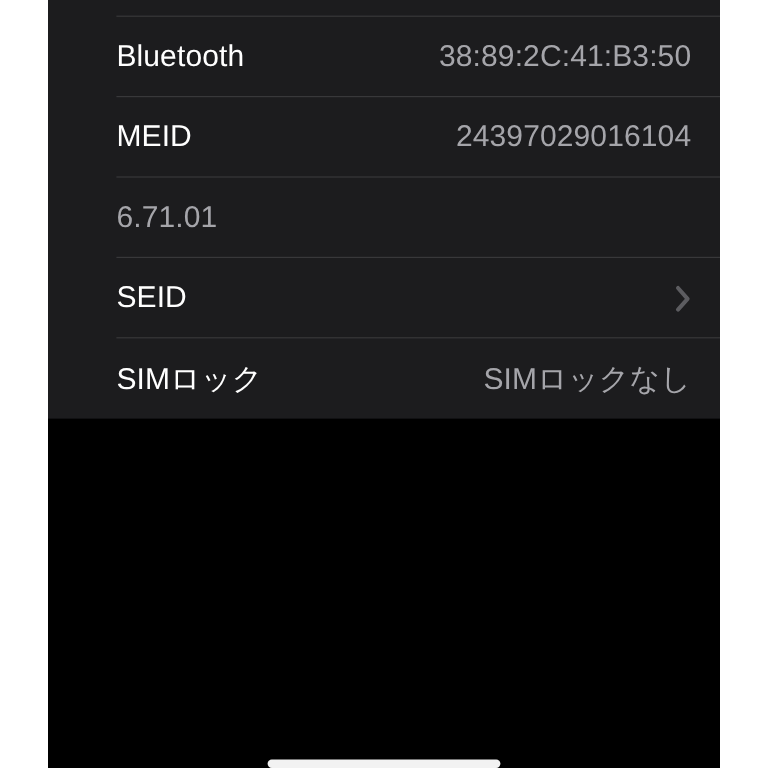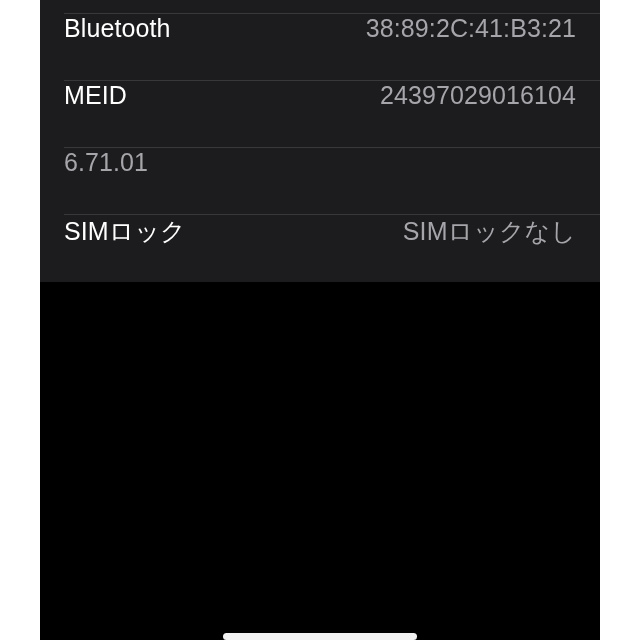--- a/index.html
+++ b/index.html
@@ -35,24 +35,25 @@
 
   .gap {
     background: #000000;
     width: 100%;
   }
 
   .row {
     position: relative;
     height: 67px;
     display: flex;
-    align-items: flex-start;
+    align-items: center;
     justify-content: space-between;
     padding: 0 24px 0 24px;
     box-sizing: border-box;
+    margin-left: 33px;
   }
 
   
   .row.sep::after {
     content: "";
     position: absolute;
     left: 24px;
     right: 0;
     bottom: 0;
     height: 1px;
@@ -129,33 +130,41 @@
 
   <div class="section">
 
     <div class="row sep clipped">
       
       
     </div>
 
     <div class="row sep">
       <span class="row-label">Bluetooth</span>
-      <span class="row-value">38:89:2C:41:B3:21</span>
+      <span class="row-value">38:89:2C:41:B3:50</span>
     </div>
 
 
     <div class="row sep">
       <span class="row-label">MEID</span>
       <span class="row-value">24397029016104</span>
     </div>
 
     <div class="row sep">
       <span class="row-value">6.71.01</span>
     </div>
 
+    <div class="row sep">
+      <span class="row-label">SEID</span>
+      <span class="chevron">
+        <svg viewBox="0 0 14 24" aria-hidden="true">
+            <path d="M3 3 L11 12 L3 21"></path>
+          </svg>
+      </span>
+    </div>
 
     <div class="row">
       <span class="row-label">SIMロック</span>
       <span class="row-value">SIMロックなし</span>
     </div>
 
   </div>
 
   <div class="gap" style="height:52px;"></div>
 

